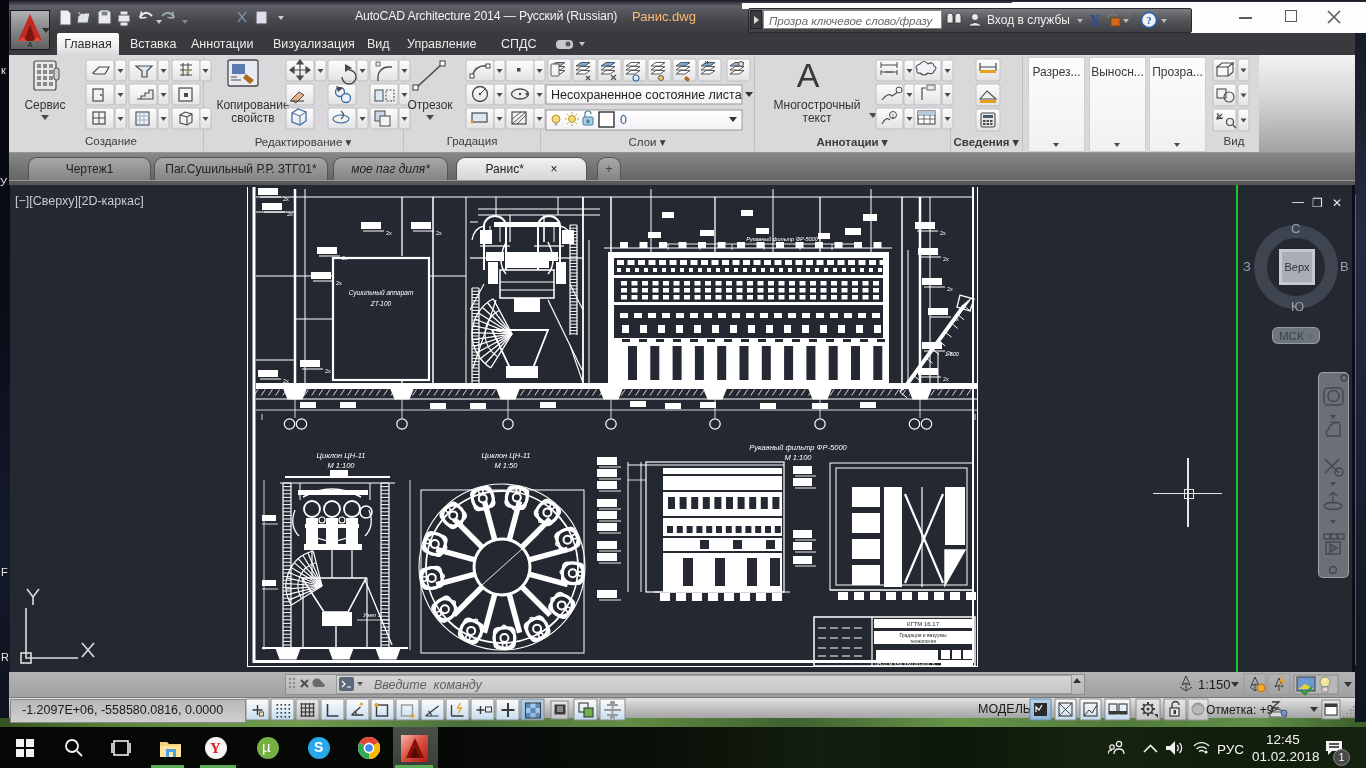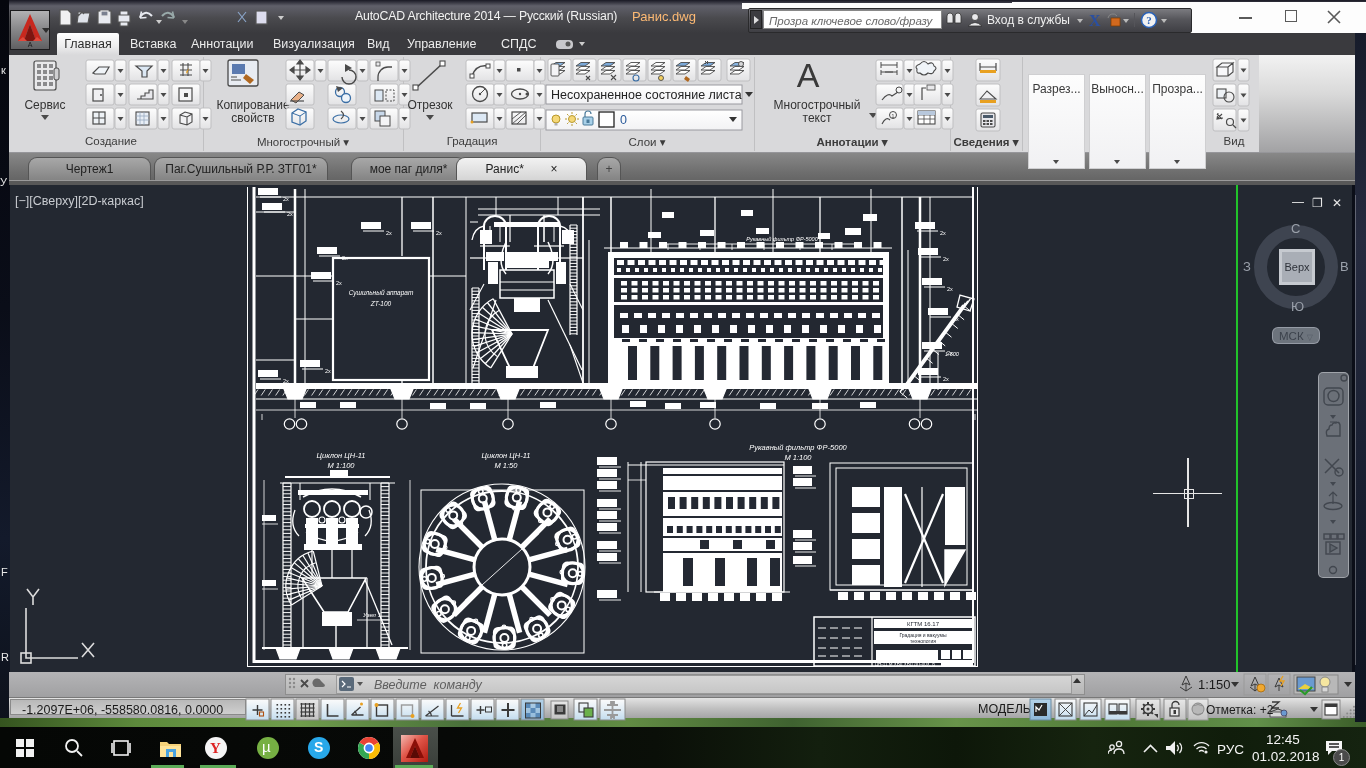--- a/index.html
+++ b/index.html
@@ -19,21 +19,21 @@
   #acadbtn{left:10px;top:10px;width:40px;height:40px;background:linear-gradient(180deg,#b2b2b4 0%,#8a8a8c 45%,#606062 100%);border:1px solid #1c1c1e;z-index:30;box-sizing:border-box;}
   
   #tabrow{left:9px;top:33px;width:1346px;height:22px;background:#3a3a3e;}
   .rtab{position:absolute;top:37px;color:#ececec;font-size:12.5px;z-index:4;}
   #activetab{left:57px;top:33px;width:62px;height:22px;background:linear-gradient(180deg,#ffffff 0%,#ededee 60%,#d9d9db 100%);border-radius:2px 2px 0 0;color:#2c2c2c;font-size:12.5px;text-align:center;line-height:22px;z-index:4;}
   
   #ribbon{left:9px;top:55px;width:1346px;height:98px;background:#d9d9db;border-bottom:1px solid #96969a;box-sizing:border-box;}
   .rsep{position:absolute;top:57px;width:1px;height:94px;background:#c0c0c2;z-index:2;}
   .rlabel{position:absolute;top:135px;height:16px;font-size:11.5px;color:#3c3c3c;text-align:center;z-index:2;white-space:nowrap;}
   .darr{position:absolute;width:0;height:0;border-left:3.5px solid transparent;border-right:3.5px solid transparent;border-top:4px solid #4a4a4a;z-index:3;}
-  .wpanel{position:absolute;top:74px;height:95px;background:linear-gradient(180deg,#fdfdfd,#f1f1f3);border:1px solid #cfcfd1;z-index:2;box-sizing:border-box;}
+  .wpanel{position:absolute;top:57px;height:95px;background:linear-gradient(180deg,#fdfdfd,#f1f1f3);border:1px solid #cfcfd1;z-index:2;box-sizing:border-box;}
   .wpanel span{display:block;text-align:center;margin-top:7px;font-size:12px;color:#3a3a3a;}
   .wpanel .darr{left:50%;margin-left:-4px;top:85px;}
   #ribbon-grad{left:1259px;top:55px;width:96px;height:97px;background:linear-gradient(180deg,#f2f2f2 0%,#d9d9d9 40%,#a2a2a4 100%);}
   
   #filetabs{left:9px;top:153px;width:1346px;height:32px;background:linear-gradient(180deg,#888888 0%,#6e6e6e 60%,#606060 100%);}
   .ftab{position:absolute;top:157px;height:23px;background:linear-gradient(180deg,#a8a8a8,#848484);border:1px solid #555;border-bottom:none;border-radius:9px 9px 0 0;color:#222;font-size:12px;text-align:center;line-height:23px;z-index:4;box-sizing:border-box;white-space:nowrap;}
   #ftab-active{background:linear-gradient(180deg,#f2f2f2,#d5d5d5);}
   #filetabs-btm{left:9px;top:180px;width:1346px;height:5px;background:#585858;border-top:1px solid #9a9a9a;z-index:3;box-sizing:border-box;}
   
   #viewport{left:10px;top:185px;width:1342px;height:487px;background:#232831;}
@@ -49,21 +49,21 @@
   #navbar{left:1318px;top:372px;width:31px;height:206px;background:rgba(168,172,178,0.55);border:1px solid rgba(195,200,205,0.6);border-radius:5px;z-index:10;box-sizing:border-box;}
   
   .xh{position:absolute;background:#e6e6e6;z-index:9;}
   
   #cmdrow{left:9px;top:672px;width:1346px;height:25px;background:linear-gradient(180deg,#b4b4b6,#a0a0a2);}
   #cmdpal{left:285px;top:674px;width:800px;height:21px;background:linear-gradient(180deg,#cacaca,#b6b6b6);border:1px solid #8e8e8e;z-index:4;box-sizing:border-box;}
   #cmdinput{position:absolute;left:336px;top:675px;width:736px;height:19px;background:linear-gradient(180deg,#d6d6d6,#c6c6c6);border:1px solid #9a9a9a;z-index:5;box-sizing:border-box;}
   #cmdtext{position:absolute;left:374px;top:678px;font-size:12.5px;font-style:italic;color:#5f5f5f;z-index:6;}
   
   #statusbar{left:9px;top:697px;width:1346px;height:24px;background:linear-gradient(180deg,#e3e3e3 0%,#c0c0c0 45%,#9c9c9e 100%);border-top:1px solid #787878;box-sizing:border-box;}
-  #coordpanel{left:10px;top:699px;width:236px;height:16px;background:linear-gradient(180deg,#b8b8b8,#cfcfcf);border:1px solid #8a8a8a;z-index:4;color:#1a1a1a;font-size:12.5px;line-height:20px;text-align:left;padding-left:11px;box-sizing:border-box;}
+  #coordpanel{left:10px;top:699px;width:236px;height:24px;background:linear-gradient(180deg,#b8b8b8,#cfcfcf);border:1px solid #8a8a8a;z-index:4;color:#1a1a1a;font-size:12.5px;line-height:20px;text-align:left;padding-left:11px;box-sizing:border-box;}
   
   #grass{left:0;top:718px;width:1366px;height:10px;background:linear-gradient(90deg,#35541f 0%,#5d8a3c 10%,#6f9c4c 22%,#49703a 34%,#628c44 46%,#3f6230 58%,#68944a 70%,#507a38 82%,#62904a 92%,#3a5c28 100%);}
   #taskbar{left:0;top:727px;width:1366px;height:41px;background:linear-gradient(90deg,#050705 0%,#070907 33%,#0a0f08 48%,#131f0e 60%,#0d1709 70%,#16240f 80%,#101d0b 90%,#152310 100%);}
   .tbico{position:absolute;z-index:20;}
   .trtext{position:absolute;color:#f5f5f5;z-index:20;}
   .runline{position:absolute;top:765px;height:3px;background:#5bab57;z-index:21;}
 </style>
 </head>
 <body>
 <div class="abs" id="desk-left"></div>
@@ -154,21 +154,21 @@
 
 <div class="abs" id="ribbon"></div>
 <div id="ribbon-grad" class="abs"></div>
 <div class="rsep" style="left:203px;"></div>
 <div class="rsep" style="left:403px;"></div>
 <div class="rsep" style="left:540px;"></div>
 <div class="rsep" style="left:754px;"></div>
 <div class="rsep" style="left:950px;"></div>
 <div class="rsep" style="left:1022px;"></div>
 <div class="rlabel" style="left:19px;width:184px;">Создание</div>
-<div class="rlabel" style="left:204px;width:198px;">Многострочный ▾</div>
+<div class="rlabel" style="left:204px;width:198px;">Редактирование ▾</div>
 <div class="rlabel" style="left:404px;width:136px;">Градация</div>
 <div class="rlabel" style="left:541px;width:212px;">Слои ▾</div>
 <div class="rlabel" style="left:755px;width:194px;font-weight:bold;">Аннотации ▾</div>
 <div class="rlabel" style="left:951px;width:70px;font-weight:bold;">Сведения ▾</div>
 <div class="wpanel" style="left:1028px;width:57px;">
     <span>Разрез...</span>
     <div class="darr"></div>
   </div>
 <div class="wpanel" style="left:1089px;width:57px;">
     <span>Выносн...</span>
@@ -453,21 +453,21 @@
 <rect x="1217" y="89" width="9" height="9" fill="#eef2f6" stroke="#4a4a4a" stroke-width="1.1"></rect>
     <circle cx="1229" cy="97" r="5" fill="none" stroke="#4a4a4a" stroke-width="1.1"></circle>
 <path d="M1217,114 l5,5 m0,-5 l-5,5 m1,-6 l-1,6 l6,-1" stroke="#4a4a4a" stroke-width="1.1" fill="none"></path>
     <circle cx="1230" cy="122" r="3.5" fill="none" stroke="#4a4a4a" stroke-width="1.2"></circle>
     <path d="M1233,125 l3,3" stroke="#4a4a4a" stroke-width="1.2"></path>
 </svg>
 
 <div class="abs" id="filetabs"></div>
 <div class="ftab" style="left:28px;width:123px;">Чертеж1</div>
 <div class="ftab" style="left:154px;width:174px;">Паг.Сушильный Р.Р. ЗТГ01*</div>
-<div class="ftab" style="left:351px;width:115px;">мое паг диля*</div>
+<div class="ftab" style="left:333px;width:115px;font-style:italic;">мое паг диля*</div>
 <div class="ftab" id="ftab-active" style="left:456px;width:131px;">Ранис*&nbsp;&nbsp;&nbsp;&nbsp;&nbsp;&nbsp;&nbsp;&nbsp;×</div>
 <div class="ftab" style="left:597px;width:24px;color:#444;">+</div>
 <div class="abs" id="filetabs-btm"></div>
 
 <div class="abs" id="viewport"></div>
 <div class="abs" id="vplabel">[−][Сверху][2D-каркас]</div>
 <div class="vpbtn" style="left:1292px;top:195px;">—</div>
 <div class="vpbtn" style="left:1312px;top:196px;">❐</div>
 <div class="vpbtn" style="left:1332px;top:196px;">✕</div>
 <div class="abs" id="greenline"></div>
@@ -1523,21 +1523,21 @@
   <path d="M122,16 l7,-5 l9,5 z" fill="#e8d040"></path>
   <path d="M124,17 l5,4 l7,-7" stroke="#2a9a2a" stroke-width="2.2" fill="none"></path>
   <circle cx="149" cy="9" r="5" fill="#f5e6a0" stroke="#888"></circle>
   <rect x="146" y="14" width="6" height="5" fill="#d8d8d8" stroke="#888"></rect>
   <polygon points="168,9 176,9 172,14" fill="#333"></polygon>
 </svg>
 
 <div class="abs" id="statusbar"></div>
 <div class="abs" id="coordpanel">-1.2097E+06, -558580.0816, 0.0000</div>
 <div class="abs" style="left:978px;top:702px;font-size:12.5px;color:#1a1a1a;z-index:4;">МОДЕЛЬ</div>
-<div class="abs" style="left:1206px;top:703px;font-size:12px;color:#1a1a1a;z-index:5;">Отметка: +2</div>
+<div class="abs" style="left:1206px;top:703px;font-size:12px;color:#1a1a1a;z-index:5;">Отметка: +9</div>
 <svg class="abs" style="left:0;top:0;z-index:4;" width="1366" height="768" viewBox="0 0 1366 768">
 <defs>
 <linearGradient id="sb1" x1="0" y1="0" x2="0" y2="1">
 <stop offset="0" stop-color="#fbfbfb"></stop>
         <stop offset="0.6" stop-color="#dceaf4"></stop>
         <stop offset="1" stop-color="#c2dcee"></stop>
 </linearGradient>
 <linearGradient id="sb2" x1="0" y1="0" x2="0" y2="1">
 <stop offset="0" stop-color="#b4d2e8"></stop>
         <stop offset="1" stop-color="#8fb8da"></stop>

